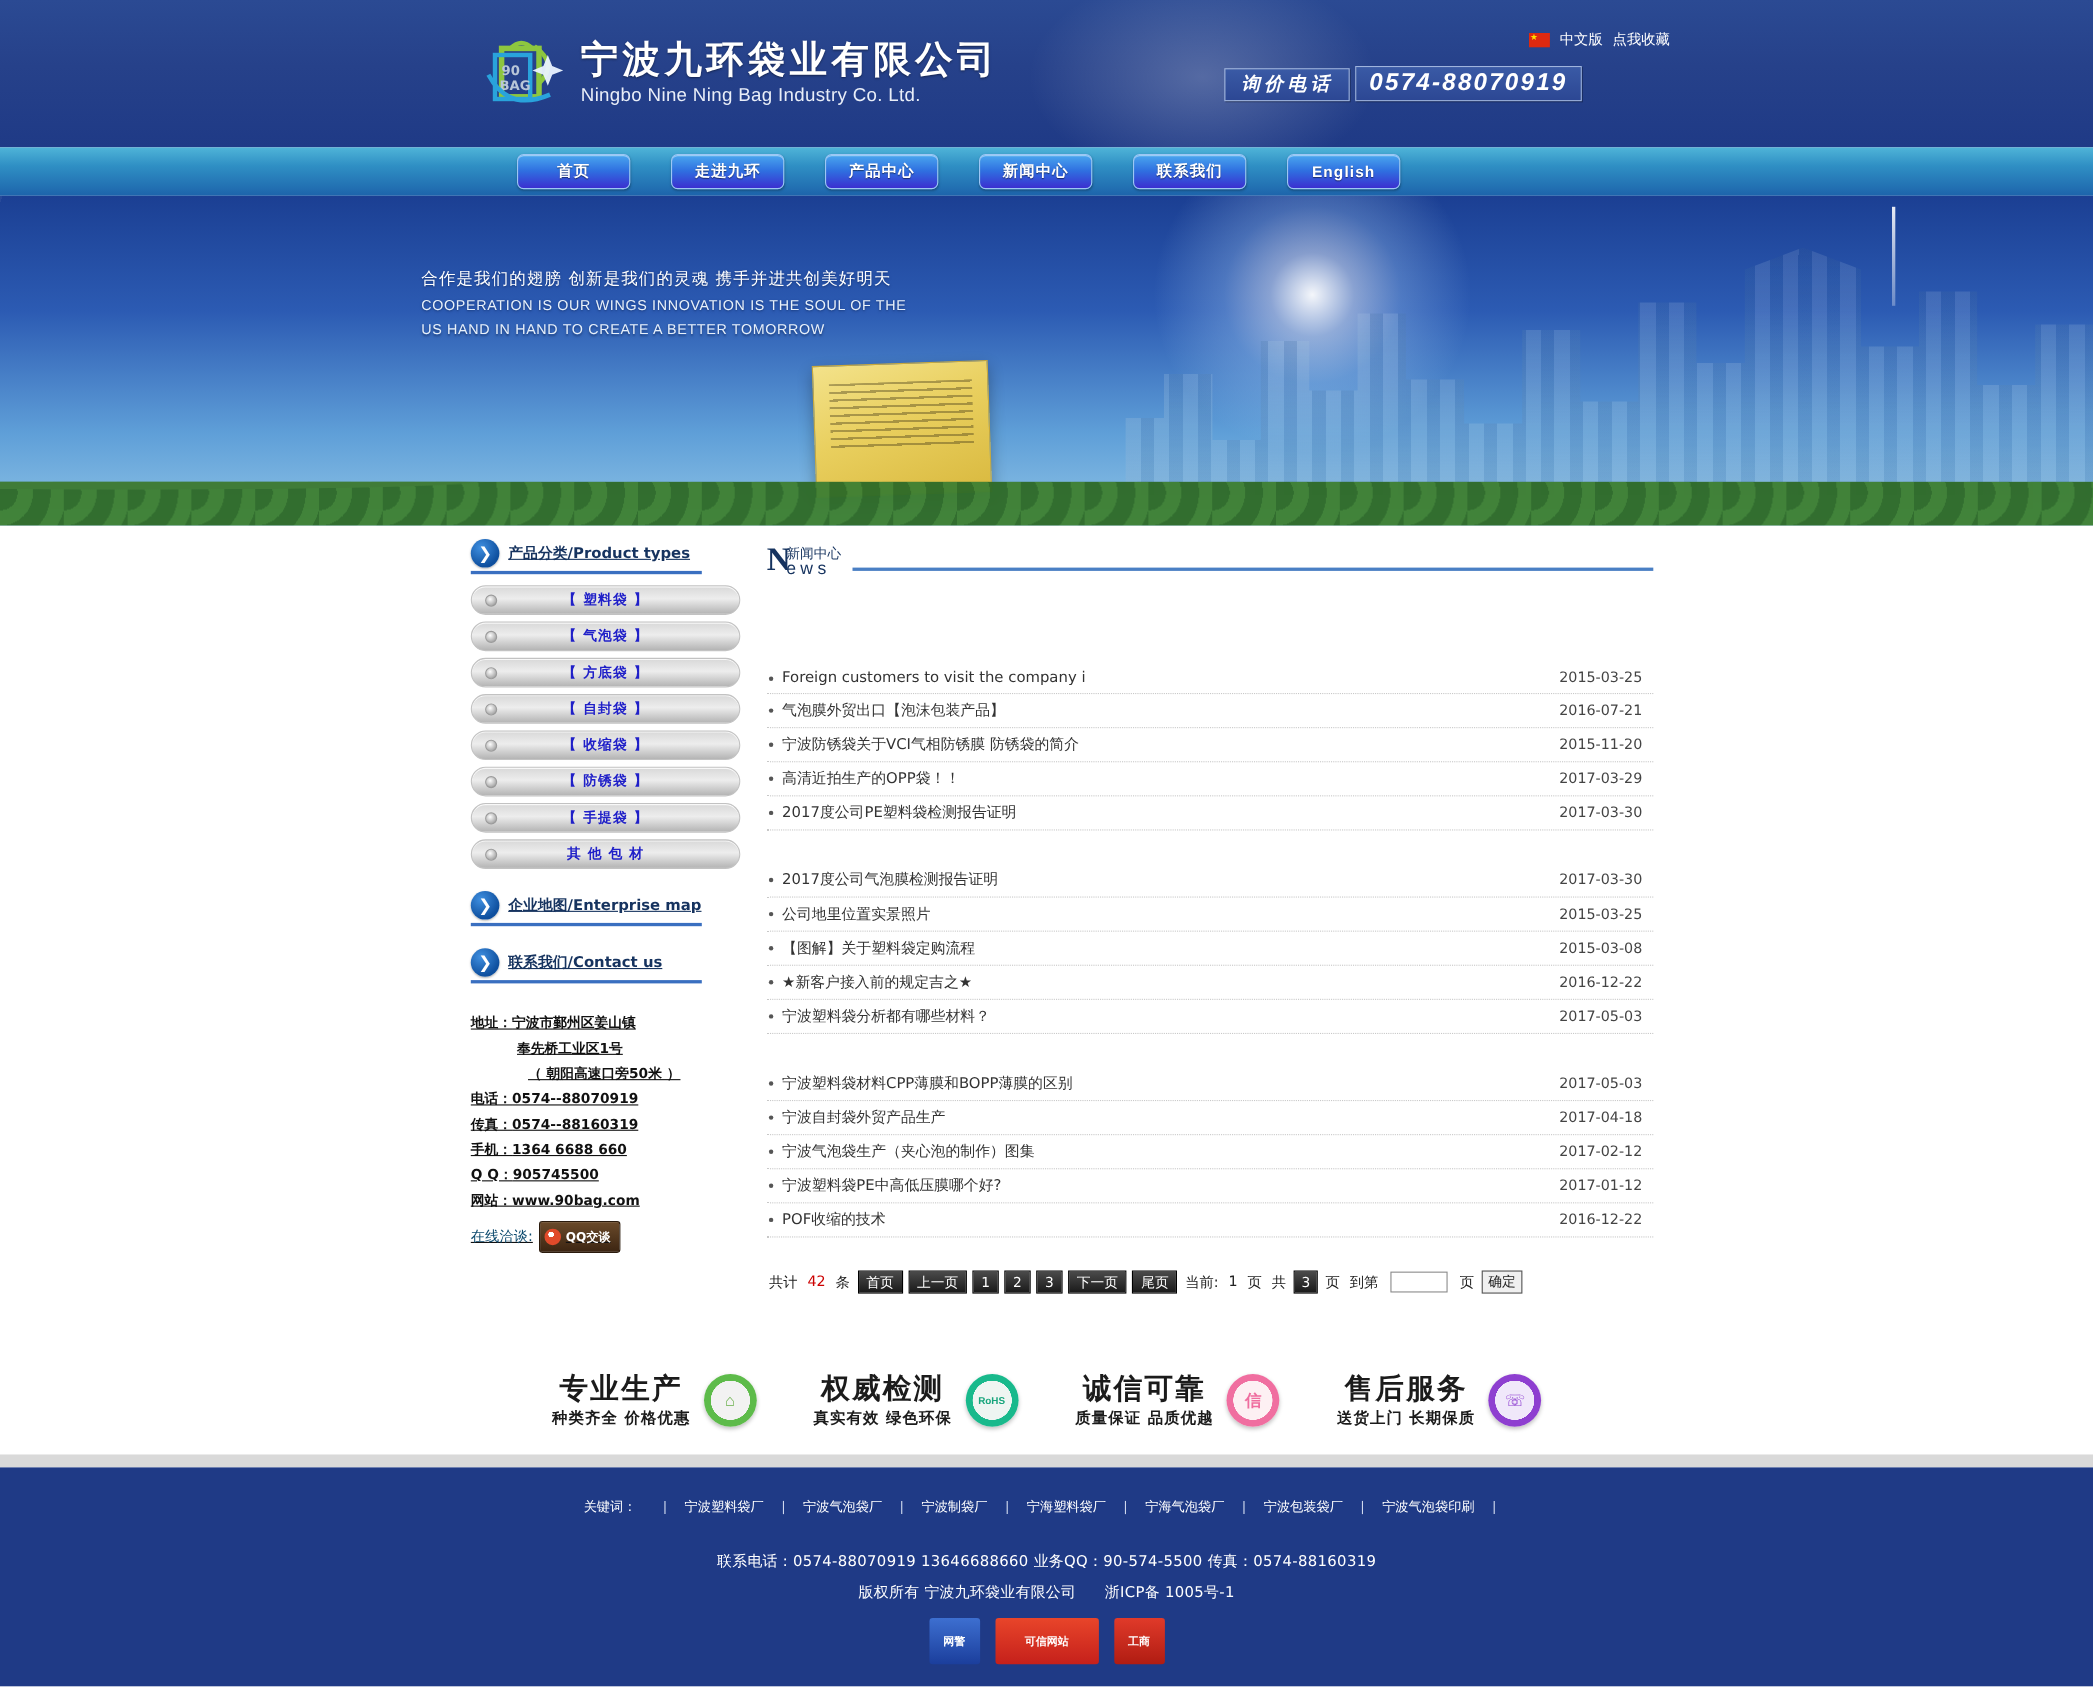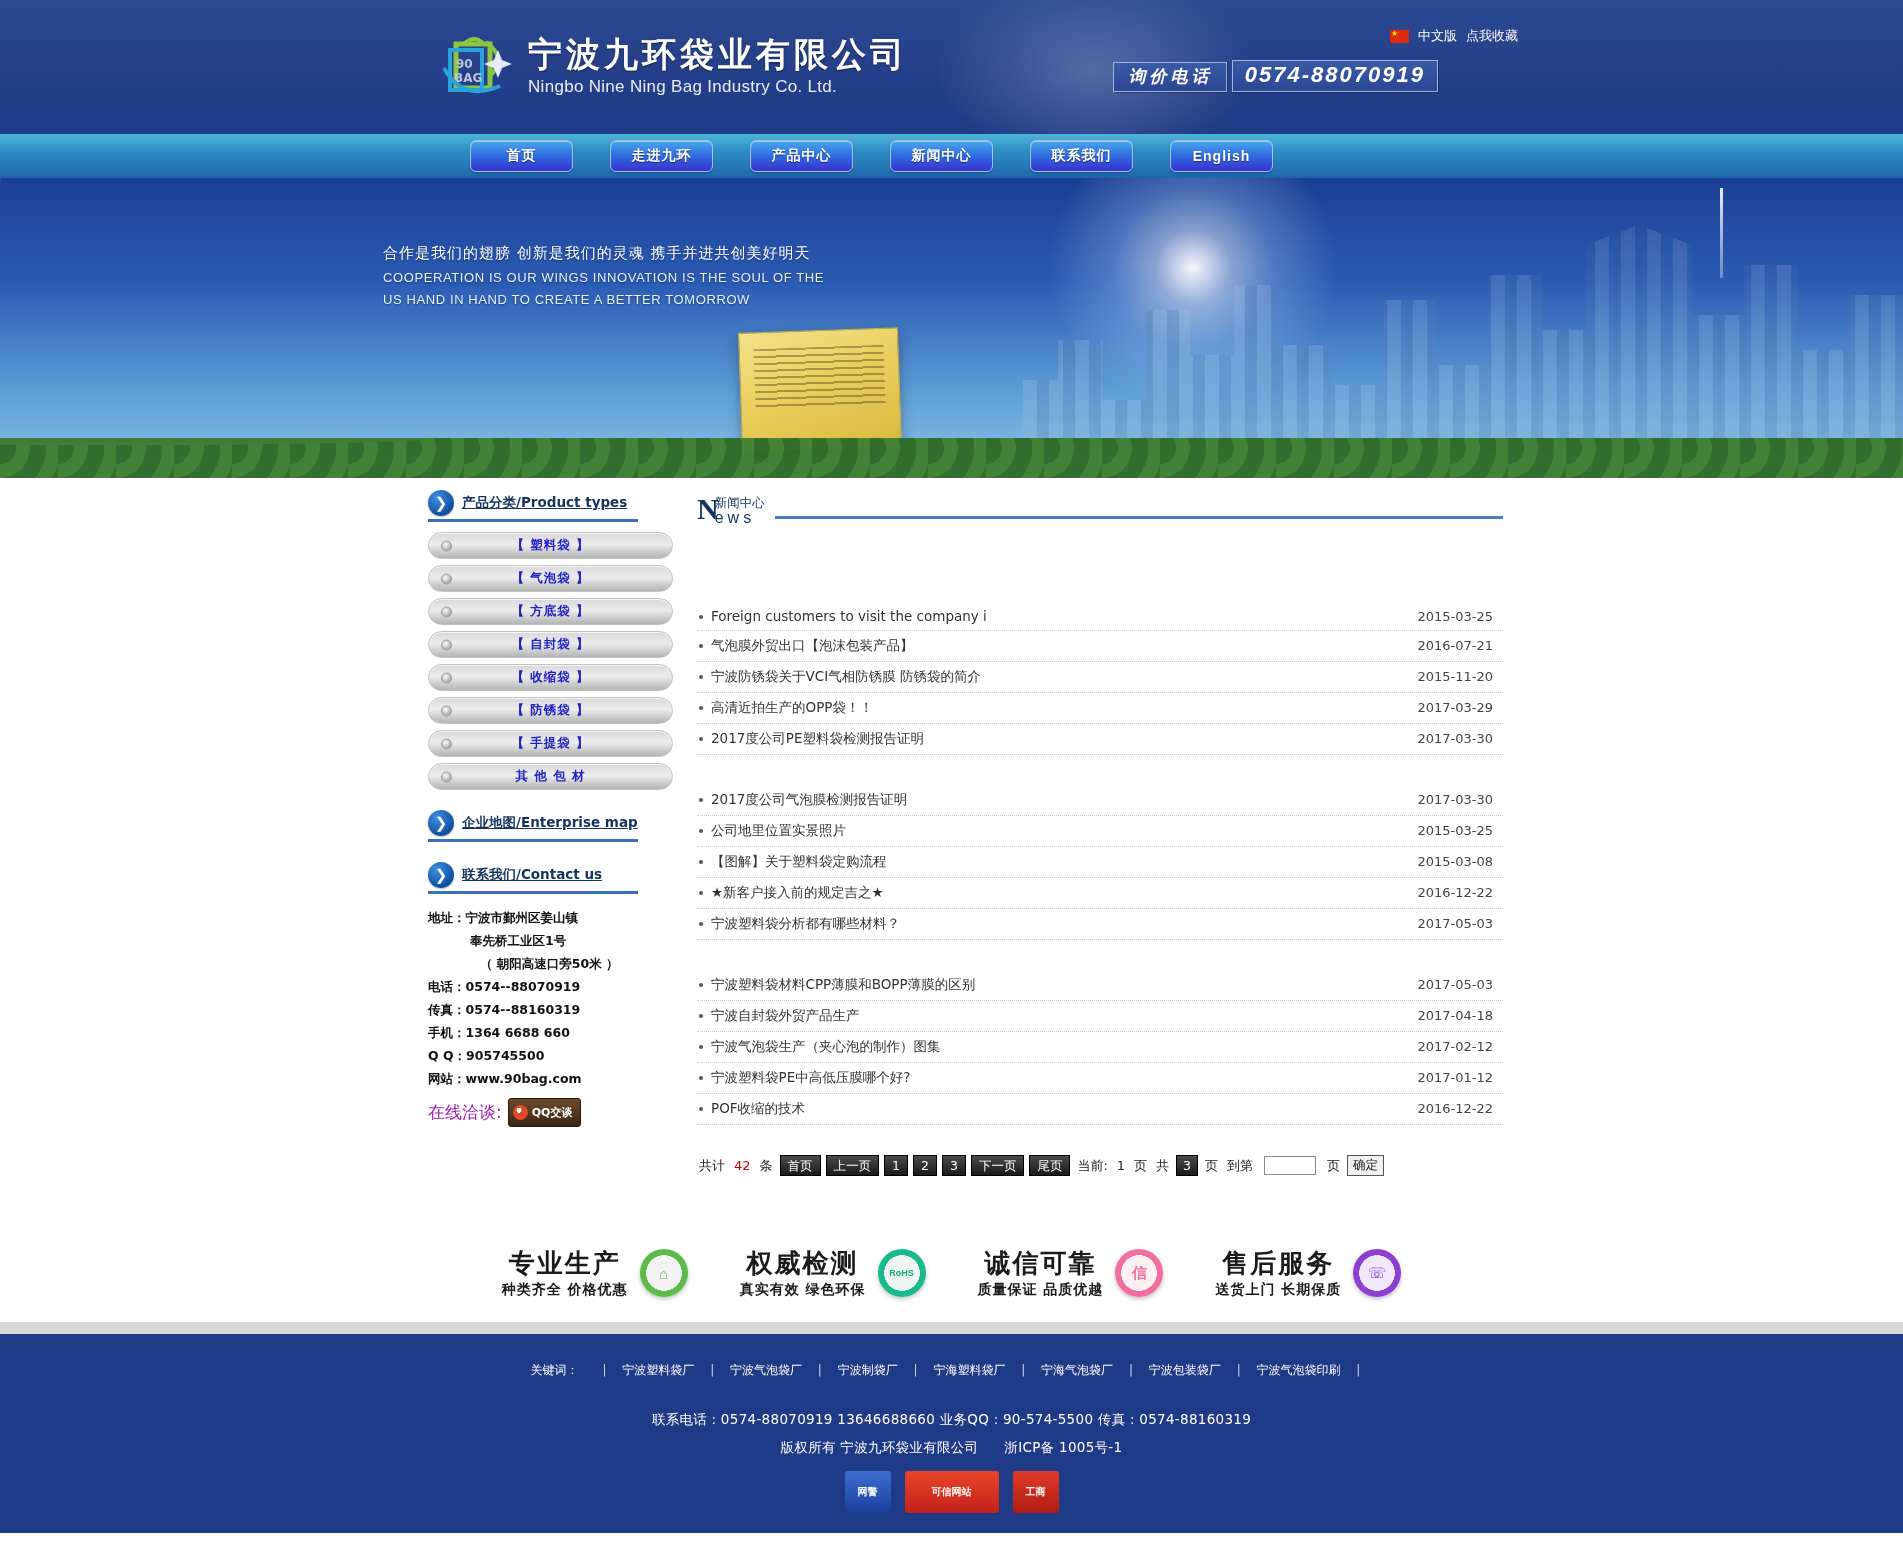--- a/index.html
+++ b/index.html
@@ -325,37 +325,38 @@
   .cat-btn .cat-label {
     font-family: "DejaVu Sans", sans-serif;
     font-size: 12.5px;
     font-weight: bold;
     color: #2020c8;
     letter-spacing: 1px;
   }
   .side-head.second { margin-top: 20px; }
 
   .contact-block {
-    margin-top: 12px;
+    margin-top: 24px;
     font-family: "DejaVu Sans", sans-serif;
     font-size: 12.5px;
     color: #111;
     line-height: 23px;
+    text-decoration: underline;
   }
   .contact-block .ln { white-space: nowrap; font-weight: bold; }
   .contact-block .ln.indent { padding-left: 42px; }
   .contact-block .ln.indent2 { padding-left: 52px; }
   .contact-block .ln .lbl { font-weight: bold; }
   .chat-row {
     display: flex;
     align-items: center;
     gap: 6px;
     margin-top: 8px;
   }
-  .chat-label { font-size: 17px; color: #a21caf; }
+  .chat-label { font-size: 13px; color: #0c4a6e; }
   .qq-btn {
     background: linear-gradient(180deg,#6a4a2a,#3c2512);
     border: 1px solid #2a1a0c;
     border-radius: 3px;
     color: #fff;
     font-size: 11px;
     font-weight: bold;
     padding: 2px 8px 2px 4px;
     display: flex;
     align-items: center;

